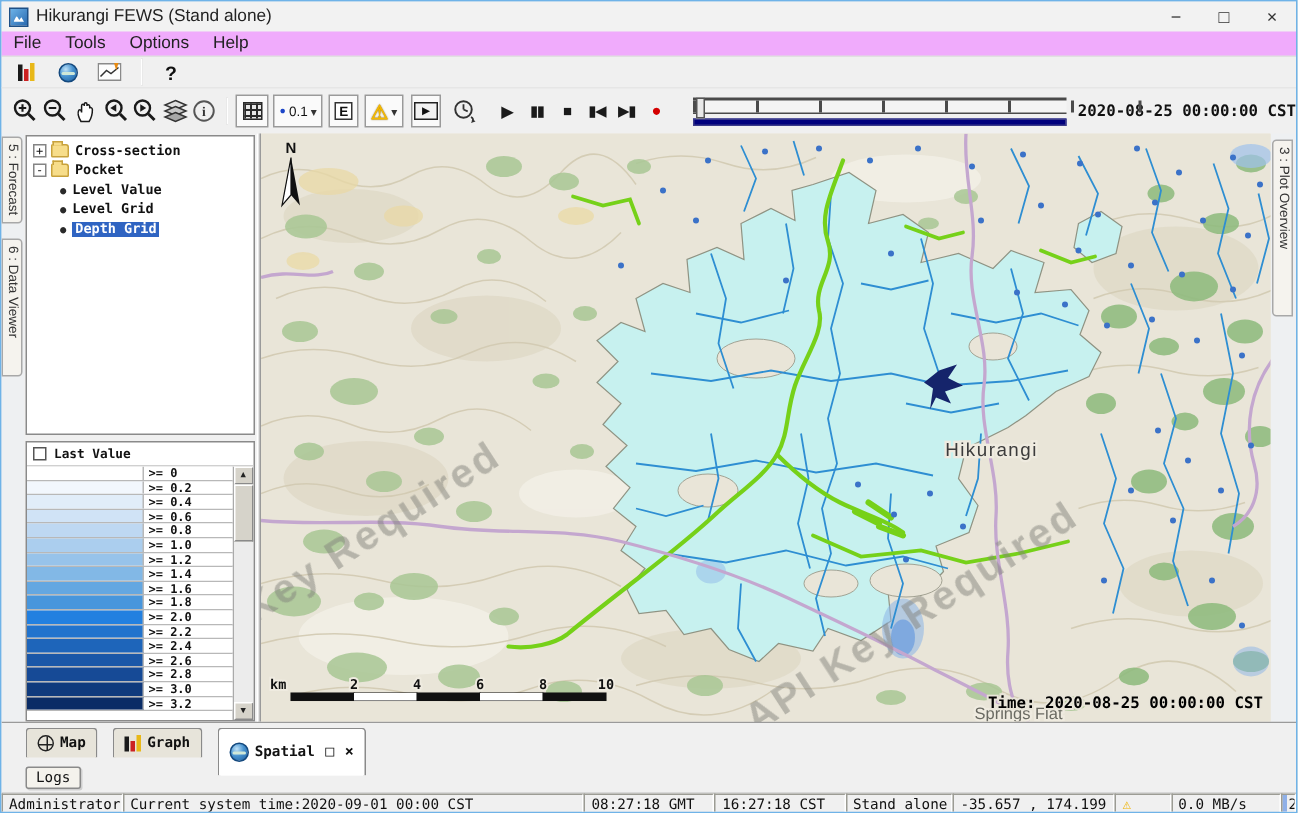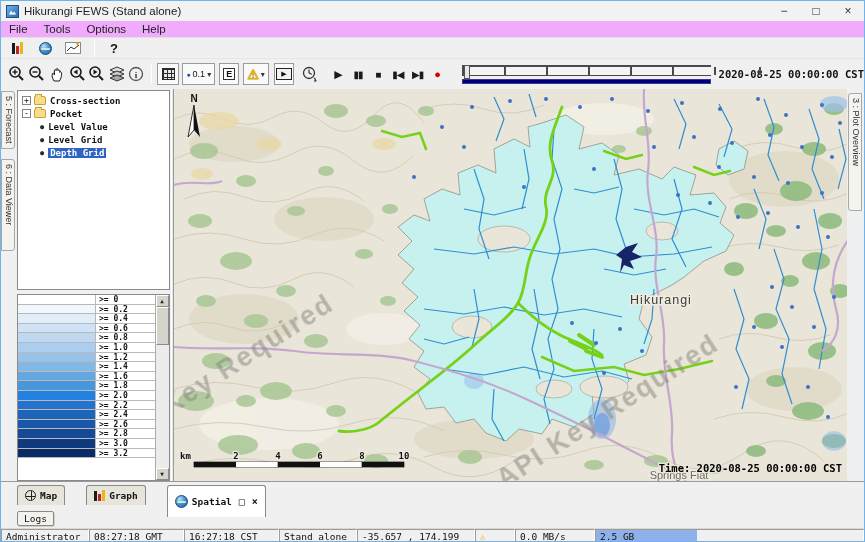--- a/index.html
+++ b/index.html
@@ -76,21 +76,21 @@
   .llb { flex:1; font-size:8px; font-weight:bold; padding-left:3px; line-height:9px; background:#fff; }
   .sbar { width:13px; background:#ececec; display:flex; flex-direction:column; }
   .sb-btn { height:12px; background:#d6d3ca; border:1px solid; border-color:#fff #8a8a8a #8a8a8a #fff; font-size:6px; text-align:center; line-height:10px; color:#222; }
   .sb-track { flex:1; position:relative; }
   .sb-thumb { position:absolute; top:0; left:0; right:0; height:38px; background:#d6d3ca; border:1px solid; border-color:#fff #8a8a8a #8a8a8a #fff; }
   .splitterv { width:3px; background:#e6e6e6; border-left:1px solid #fff; border-right:1px solid #9a9a9a; }
   
   .mapwrap { width:675px; position:relative; background:#e9e5d8; overflow:hidden; }
   .mapwrap svg { display:block; }
   
-  .tabsrow { height:28px; background:#f0f0f0; border-top:1px solid #9a9a9a; display:flex; align-items:flex-start; padding:3px 0 0 16px; gap:21px; font-family:"DejaVu Sans Mono",monospace; font-size:9.5px; font-weight:bold; }
+  .tabsrow { height:28px; background:#f0f0f0; border-top:1px solid #9a9a9a; display:flex; align-items:flex-start; padding:3px 0 0 16px; gap:10px; font-family:"DejaVu Sans Mono",monospace; font-size:9.5px; font-weight:bold; }
   .btab { display:flex; align-items:center; gap:4px; border:1px solid #8a8a8a; border-bottom:none; border-radius:3px 3px 0 0; background:#e7e4da; padding:2px 7px; height:20px; }
   .btab.active { background:#fff; height:32px; box-shadow:0 -1px 0 #fff inset; }
   .wireglobe { width:11px; height:11px; border-radius:50%; border:1px solid #222; position:relative; }
   .wireglobe::before { content:""; position:absolute; left:50%; top:0; bottom:0; width:0; border-left:1px solid #222; }
   .wireglobe::after { content:""; position:absolute; top:50%; left:0; right:0; height:0; border-top:1px solid #222; }
   .tabctl { font-size:10px; margin-left:3px; }
   .logsrow { height:19px; display:flex; align-items:center; padding-left:16px; background:#f0f0f0; }
   .logsbtn { font-family:"DejaVu Sans Mono",monospace; font-size:9.5px; font-weight:normal; border:1px solid #8a8a8a; border-radius:2px; background:#f4f2ec; padding:1px 6px; box-shadow:1px 1px 0 #cfcfcf; }
   
   .statusbar { height:15px; display:flex; font-family:"DejaVu Sans Mono",monospace; font-size:9.5px; background:#f0f0f0; border-top:1px solid #d8d8d8; }
@@ -265,20 +265,24 @@
         <span class="bullet">●</span>
         <span class="lbl">Level Grid</span>
       </div>
       <div class="trow leaf sel">
         <span class="bullet">●</span>
         <span class="lbl">Depth Grid</span>
       </div>
     </div>
 
     <div class="legendbox">
+      <div class="lastvalrow">
+        <span class="cbx"></span>
+        <span>Last Value</span>
+      </div>
       <div class="legendlist">
         <div class="lrows">
           <div class="lrow">
               <span class="lsw" style="background-color: rgb(255, 255, 255);"></span>
               <span class="llb">&gt;= 0</span>
             </div>
           <div class="lrow">
               <span class="lsw" style="background-color: rgb(242, 247, 253);"></span>
               <span class="llb">&gt;= 0.2</span>
             </div>
@@ -619,20 +623,21 @@
     <span class="tabctl">□</span>
     <span class="tabctl" style="font-weight:bold">×</span>
   </span>
 </div>
 <div class="logsrow">
   <span class="logsbtn">Logs</span>
 </div>
 
 <div class="statusbar">
   <span class="scell" style="width:88px">Administrator</span>
+  <span class="scell" style="width:338px">Current system time:2020-09-01 00:00 CST</span>
   <span class="scell" style="width:95px">08:27:18 GMT</span>
   <span class="scell" style="width:95px">16:27:18 CST</span>
   <span class="scell" style="width:78px">Stand alone</span>
   <span class="scell" style="width:118px">-35.657 , 174.199</span>
   <span class="scell warn" style="width:40px">⚠</span>
   <span class="scell" style="width:80px">0.0 MB/s</span>
   <span class="scell mem">2.5 GB</span>
 </div>
 
 </body></html>

